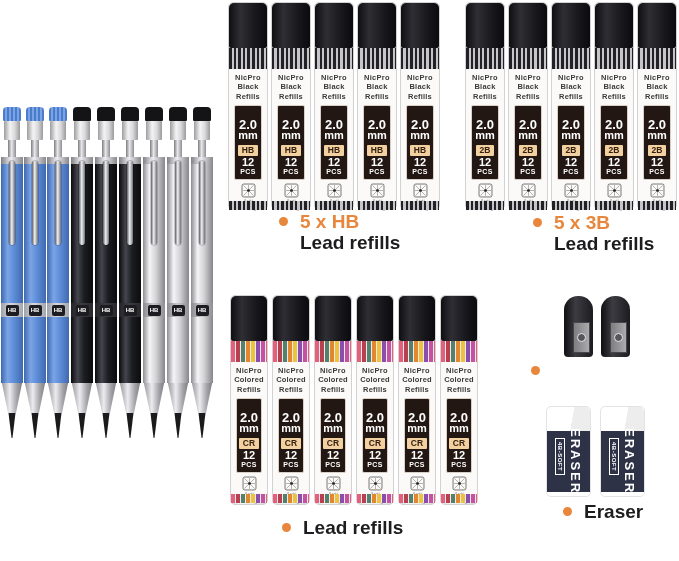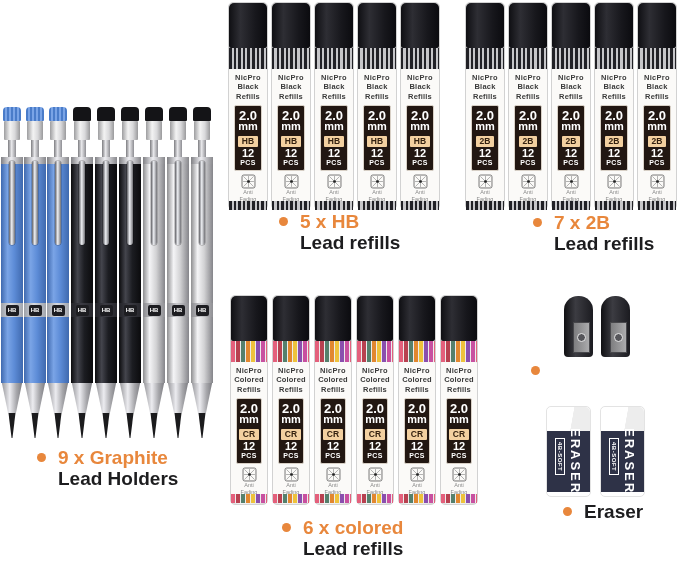--- a/index.html
+++ b/index.html
@@ -57,21 +57,21 @@
   .t-window{left:4px;right:4px;}
   .t-window-top{top:45px;height:21px;}
   .t-window-bottom{top:198px;height:9px;}
   .t-window.black-leads{background:repeating-linear-gradient(90deg,#212126 0 2.5px,#c6c6c9 2.5px 4.6px);}
   .t-window.colored-leads{background:var(--stripes);}
   .t-label{top:66px;height:134px;left:3px;right:3px;background:#fbfaf8;border-radius:1px;
            text-align:center;color:#3b3b3b;}
   .t-brand{display:block;margin-top:4px;font-size:7.5px;font-weight:bold;letter-spacing:.3px;line-height:9px;}
   .t-line{display:block;font-size:7.5px;font-weight:bold;letter-spacing:.2px;line-height:9.5px;}
   .t-panel{margin:4px 5px 0;background:var(--panel);border:1px solid #d8d0c6;border-radius:2px;
-           padding:3px 0 3px;color:#fff;}
+           padding:12px 0 3px;color:#fff;}
   .t-size{display:block;font-size:13px;font-weight:bold;line-height:13px;letter-spacing:0;}
   .t-unit{display:block;font-size:11px;font-weight:bold;line-height:8px;}
   .t-grade{display:inline-block;background:var(--badge);color:#33200f;font-size:8.5px;font-weight:bold;
            line-height:11px;padding:0 4px;border-radius:1px;margin:2px 0 1px;}
   .t-qty{display:block;font-size:11px;font-weight:bold;line-height:11px;}
   .t-qtyunit{display:block;font-size:7px;font-weight:bold;line-height:8px;letter-spacing:.3px;}
   .t-icon{display:block;margin:3px auto 0;width:15px;height:15px;}
   .t-capt{display:block;font-size:5.5px;color:#8a8a8a;line-height:6.5px;}
 
   
@@ -534,48 +534,40 @@
       </div>
       <div class="eraser" style="left: 600px; top: 406px;">
         <div class="er-top"></div>
         <div class="er-sleeve">
           <span class="er-sub">4B-SOFT</span>
           <span class="er-title">ERASER</span>
         </div>
       </div>
     </div>
 
-  <div class="annotation" style="left:37px;top:447px">
-    <span class="bullet"></span>
-    <span class="ann-text">
-      <span class="ann-line orange">9 x Graphite</span>
-      <span class="ann-line">Lead Holders</span>
-    </span>
-  </div>
 
   <div class="annotation" style="left:279px;top:211px">
     <span class="bullet"></span>
     <span class="ann-text">
       <span class="ann-line orange">5 x HB</span>
       <span class="ann-line">Lead refills</span>
     </span>
   </div>
 
   <div class="annotation" style="left:533px;top:212px">
     <span class="bullet"></span>
     <span class="ann-text">
-      <span class="ann-line orange">7 x 2B</span>
+      <span class="ann-line orange">5 x 3B</span>
       <span class="ann-line">Lead refills</span>
     </span>
   </div>
 
   <div class="annotation" style="left:282px;top:517px">
     <span class="bullet"></span>
     <span class="ann-text">
-      <span class="ann-line orange">6 x colored</span>
       <span class="ann-line">Lead refills</span>
     </span>
   </div>
 
   <div class="annotation" style="left:531px;top:360px">
     <span class="bullet"></span>
   </div>
 
   <div class="annotation" style="left:563px;top:501px">
     <span class="bullet"></span>

